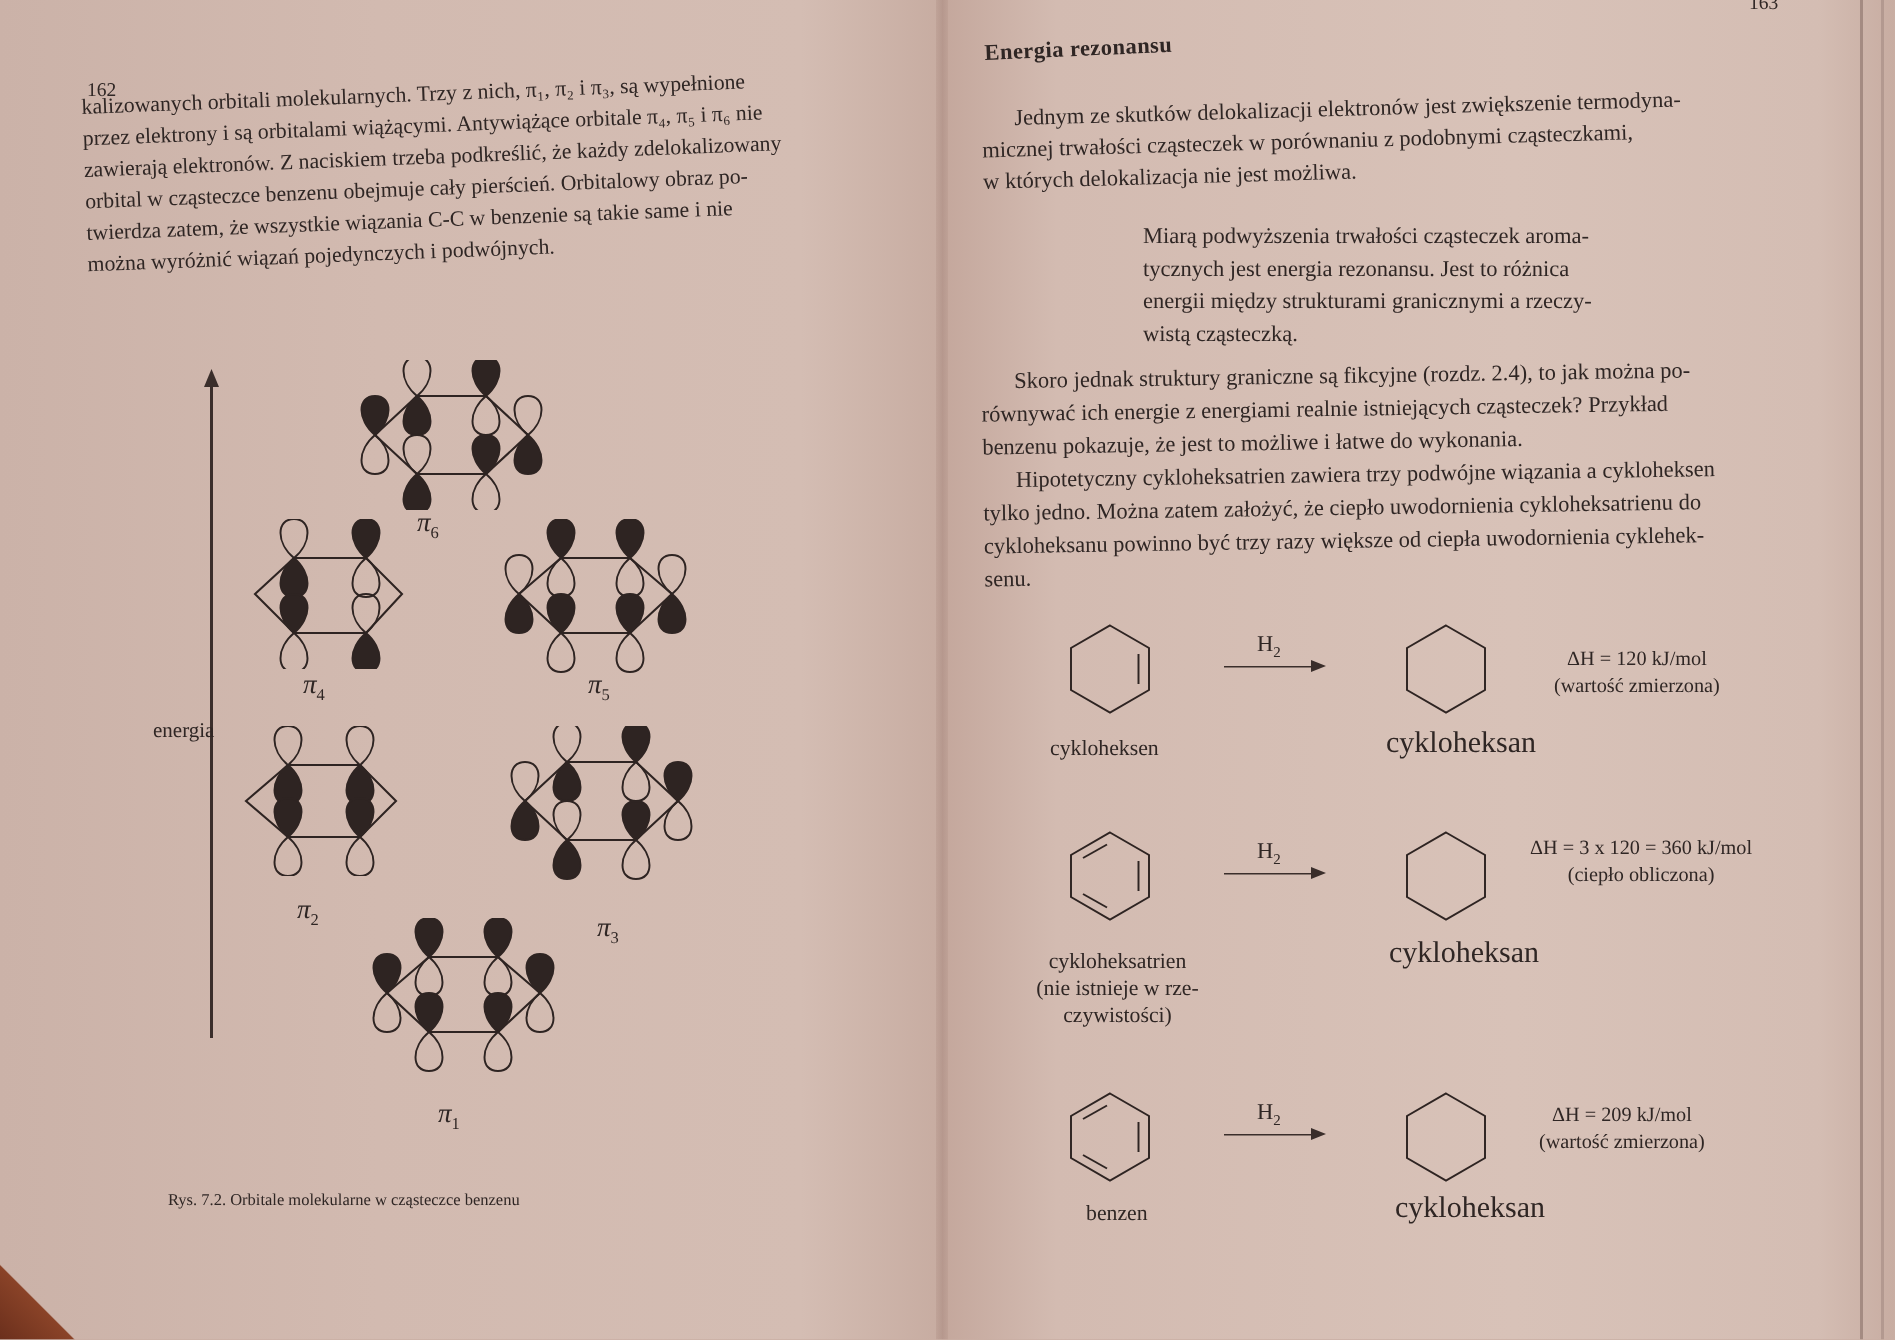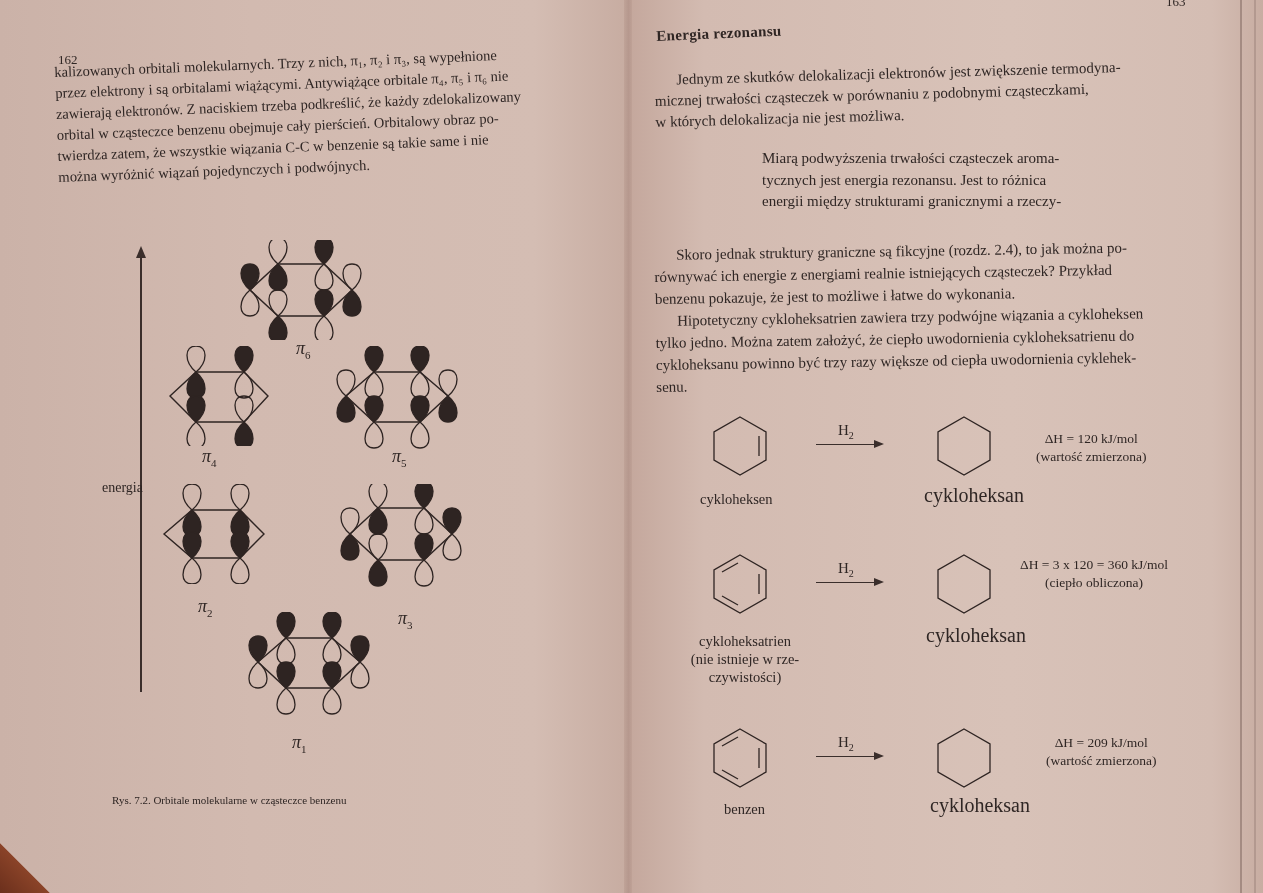--- a/index.html
+++ b/index.html
@@ -150,21 +150,21 @@
       <use href="#lobe-up" x="10" y="50" fill="#2e2422"></use>
         <use href="#lobe-dn" x="10" y="50" fill="none"></use>
       <use href="#lobe-up" x="112" y="50" fill="none"></use>
         <use href="#lobe-dn" x="112" y="50" fill="#2e2422"></use>
       <use href="#lobe-up" x="38" y="76" fill="none"></use>
         <use href="#lobe-dn" x="38" y="76" fill="#2e2422"></use>
       <use href="#lobe-up" x="84" y="76" fill="#2e2422"></use>
         <use href="#lobe-dn" x="84" y="76" fill="none"></use>
     </g>
   </svg>
-  <div class="orb-label" style="left:216px; top:98px;"><span>π</span><sub>6</sub></div>
+  <div class="orb-label" style="left:198px; top:98px;"><span>π</span><sub>6</sub></div>
 
   <svg class="orbital" style="left:84px; top:106px;" width="120" height="100">
     <g stroke="#2e2422" stroke-width="1.4" fill="none">
       <polygon points="6,50 32,26 80,26 104,50 80,76 32,76"></polygon>
     </g>
     <g stroke="#2e2422" stroke-width="1.3">
       <use href="#lobe-up" x="32" y="26" fill="none"></use>
         <use href="#lobe-dn" x="32" y="26" fill="#2e2422"></use>
       <use href="#lobe-up" x="80" y="26" fill="#2e2422"></use>
         <use href="#lobe-dn" x="80" y="26" fill="none"></use>
@@ -265,20 +265,21 @@
 <div class="right-para1">
   <p style="text-indent:22px">Jednym ze skutków delokalizacji elektronów jest zwiększenie termodyna-</p>
   <p>micznej trwałości cząsteczek w porównaniu z podobnymi cząsteczkami,</p>
   <p>w których delokalizacja nie jest możliwa.</p>
 </div>
 
 <div class="callout">
   <div>Miarą podwyższenia trwałości cząsteczek aroma-</div>
   <div>tycznych jest energia rezonansu. Jest to różnica</div>
   <div>energii między strukturami granicznymi a rzeczy-</div>
+  <div>wistą cząsteczką.</div>
 </div>
 
 <div class="right-para2">
   <p class="indent">Skoro jednak struktury graniczne są fikcyjne (rozdz. 2.4), to jak można po-</p>
   <p>równywać ich energie z energiami realnie istniejących cząsteczek? Przykład</p>
   <p>benzenu pokazuje, że jest to możliwe i łatwe do wykonania.</p>
   <p class="indent">Hipotetyczny cykloheksatrien zawiera trzy podwójne wiązania a cykloheksen</p>
   <p>tylko jedno. Można zatem założyć, że ciepło uwodornienia cykloheksatrienu do</p>
   <p>cykloheksanu powinno być trzy razy większe od ciepła uwodornienia cyklehek-</p>
   <p>senu.</p>
@@ -348,17 +349,17 @@
   <div class="arrow-wrap">
     <div class="h2-label"><span>H</span><sub>2</sub></div>
     <div class="arrow-line"></div>
       <div class="arrow-head"></div>
   </div>
   <svg class="product-ring" width="60" height="62">
     <polygon points="30,3 56,18 56,46 30,61 4,46 4,18" stroke="#2e2422" stroke-width="1.3" fill="none"></polygon>
   </svg>
   <div class="reactant-name" style="left:44px; top:78px;">benzen</div>
   <div class="product-name" style="left:250px; top:72px;">cykloheksan</div>
-  <div class="dh" style="left:366px; top:12px;">
+  <div class="dh" style="left:346px; top:12px;">
     <div>ΔH = 209 kJ/mol</div>
     <div>(wartość zmierzona)</div>
   </div>
 </div>
 
 </body></html>

